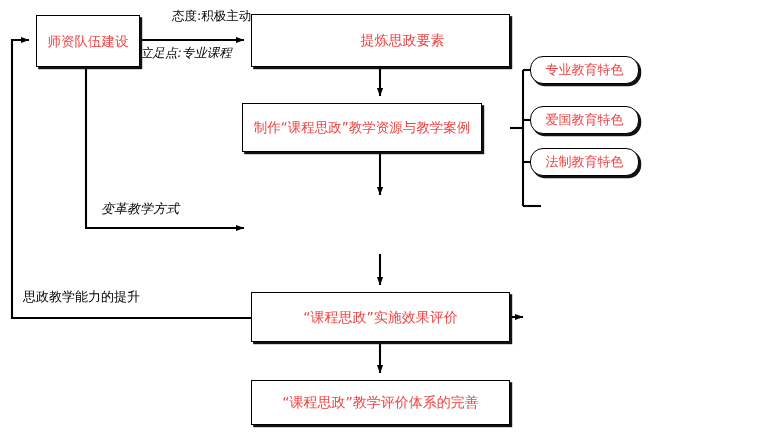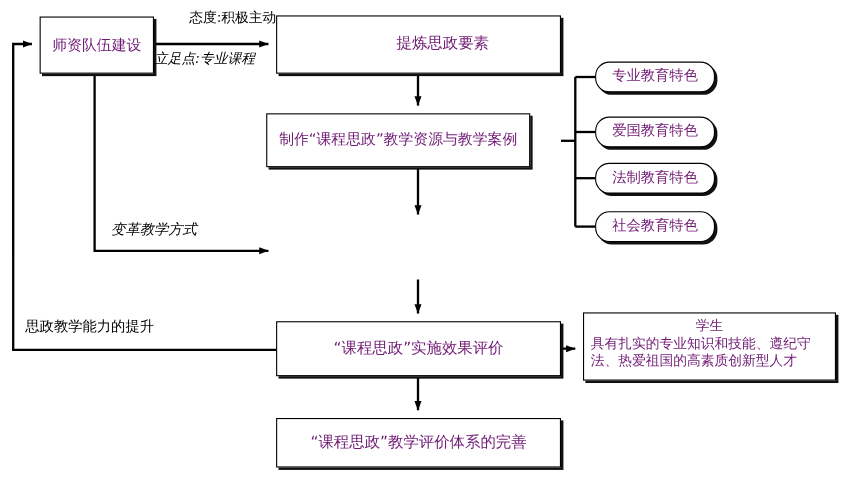--- a/index.html
+++ b/index.html
@@ -13,38 +13,38 @@
   #wires{position:absolute;left:0;top:0;width:767px;height:435px;}
   .node{
     position:absolute;
     box-sizing:border-box;
     border:1.6px solid #000000;
     background:#ffffff;
     display:flex;
     align-items:center;
     justify-content:center;
     text-align:center;
-    color:#701a75;
+    color:#ef4444;
     line-height:1.35;
     box-shadow:2.2px 2.2px 0 0 #111111;
   }
   .node .txt{display:block;padding:0 5px;}
   .edge-label{
     position:absolute;
     color:#000000;
     white-space:nowrap;
     background:transparent;
   }
   .n-teacher{left:36px;top:15px;width:104px;height:52px;font-size:13.5px;}
   .n-extract{left:251px;top:14px;width:259px;height:53px;font-size:14px;padding-left:44px;}
   .n-resource{left:242px;top:103px;width:240px;height:49px;font-size:13.5px;}
   .n-implement{left:251px;top:202px;width:259px;height:52px;font-size:14px;}
   .n-evaluate{left:251px;top:292px;width:259px;height:50px;font-size:14px;}
   .n-system{left:251px;top:380px;width:259px;height:45px;font-size:14px;}
-  .n-feature{left:541px;width:109px;height:28px;font-size:13px;border-radius:13px;}
+  .n-feature{left:530px;width:109px;height:28px;font-size:13px;border-radius:13px;}
   .f1{top:56px;} .f2{top:106px;} .f3{top:148px;} .f4{top:192px;}
   .n-student{
     left:530px;top:284px;width:230px;height:62px;font-size:12.5px;
     display:block;padding:3px 6px 0 6px;line-height:1.28;
   }
   .n-student .stu-title{display:block;text-align:center;}
   .n-student .stu-body{display:block;text-align:left;}
   .lbl-attitude{left:140px;top:8px;font-size:12.5px;margin-left:32px;}
   .lbl-basis{left:140px;top:45px;font-size:12.5px;font-style:italic;}
   .lbl-reform{left:101px;top:200px;font-size:13px;font-style:italic;}
@@ -111,27 +111,20 @@
 
   <div class="node n-feature f1">
     <span class="txt">专业教育特色</span>
   </div>
   <div class="node n-feature f2">
     <span class="txt">爱国教育特色</span>
   </div>
   <div class="node n-feature f3">
     <span class="txt">法制教育特色</span>
   </div>
-  <div class="node n-feature f4">
-    <span class="txt">社会教育特色</span>
-  </div>
 
-  <div class="node n-student">
-    <span class="stu-title">学生</span>
-    <span class="stu-body">具有扎实的专业知识和技能、遵纪守法、热爱祖国的高素质创新型人才</span>
-  </div>
 
   <div class="edge-label lbl-attitude">态度:积极主动</div>
   <div class="edge-label lbl-basis">立足点:专业课程</div>
   <div class="edge-label lbl-reform">变革教学方式</div>
   <div class="edge-label lbl-ability">思政教学能力的提升</div>
 
 </div>
 
 </body></html>

